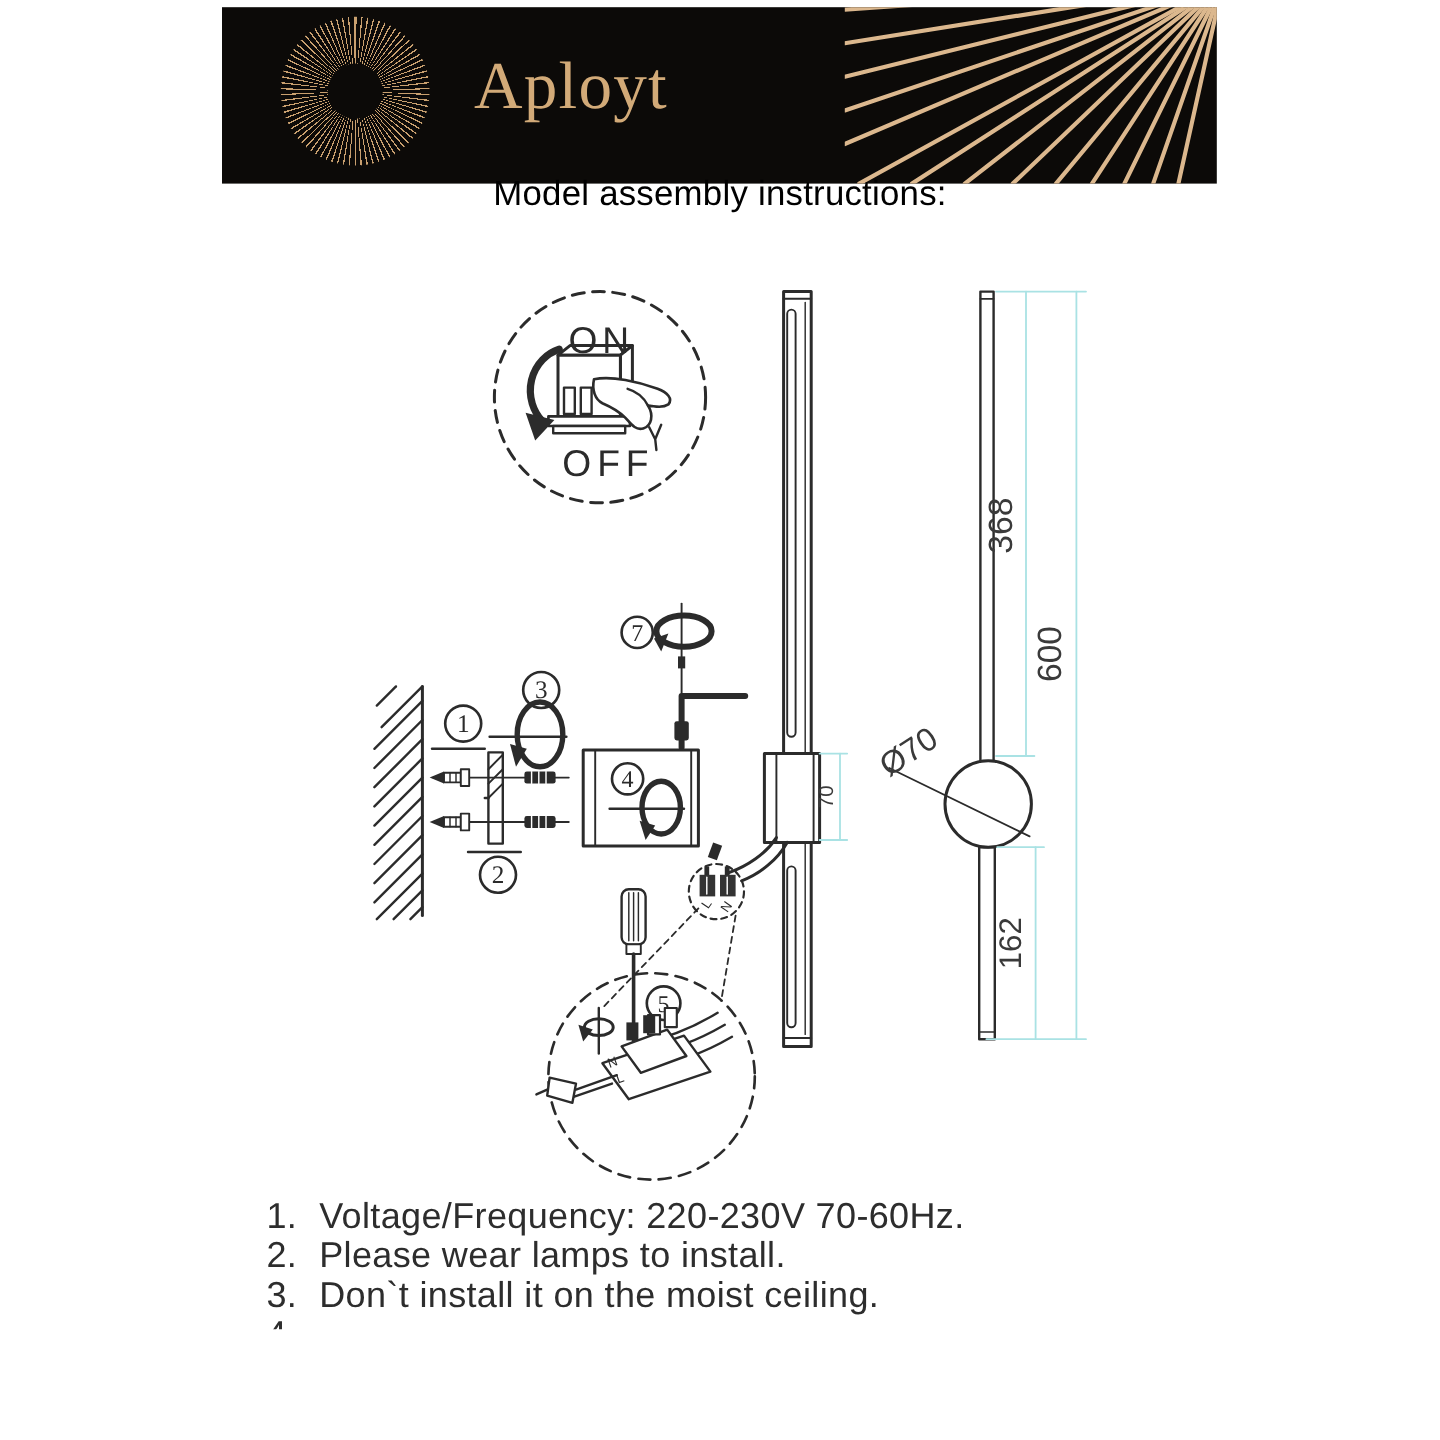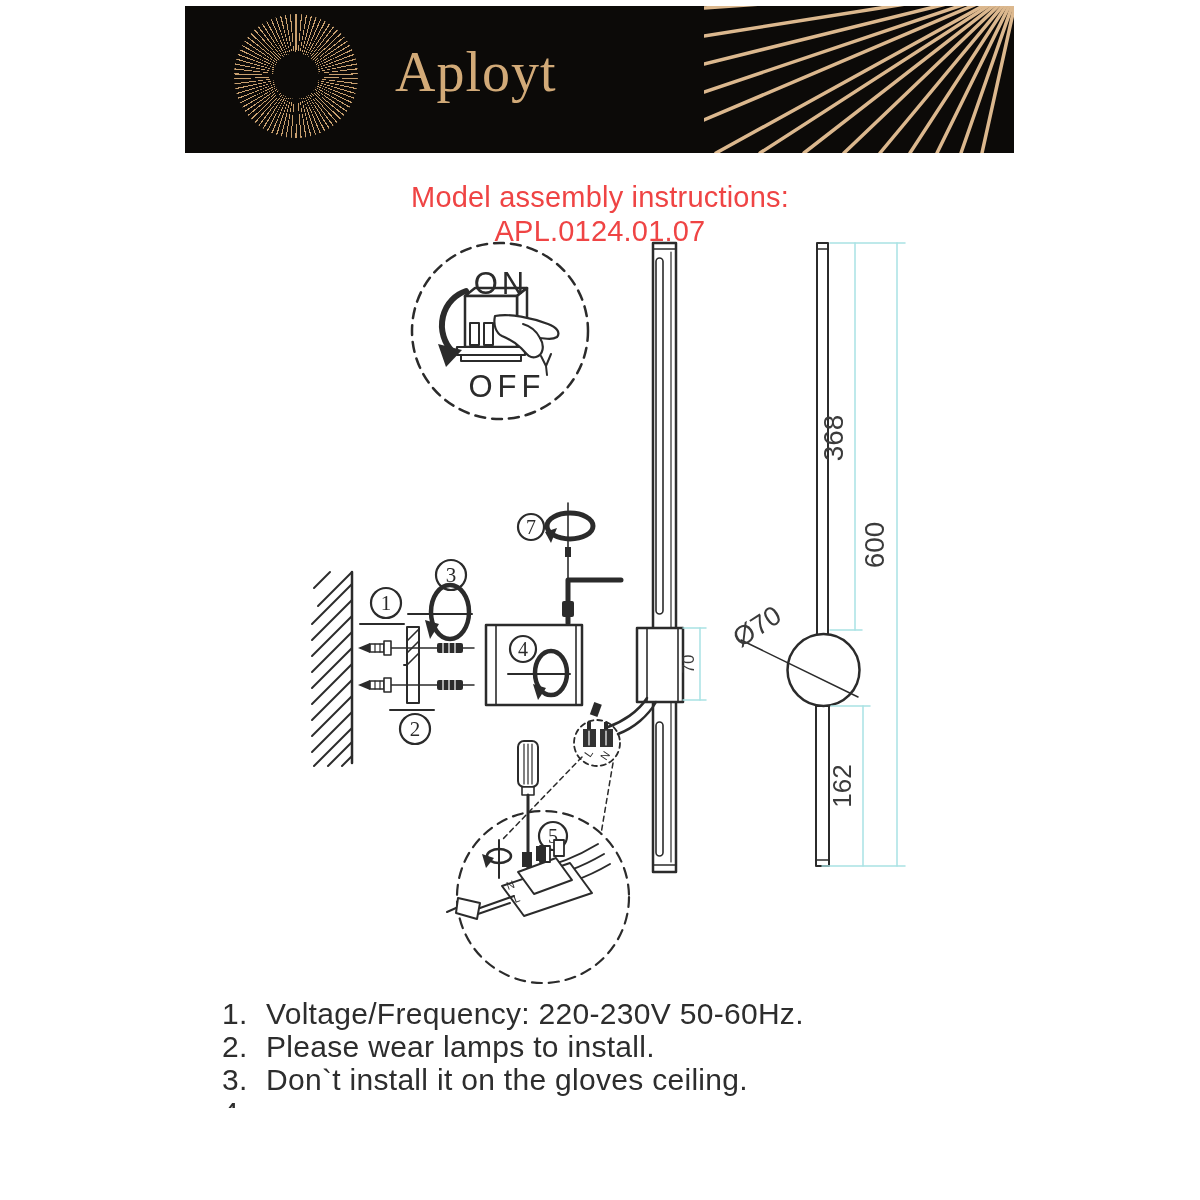--- a/index.html
+++ b/index.html
@@ -7,22 +7,22 @@
          font-family:"Liberation Sans",sans-serif;}
   
   .banner{position:absolute;left:185px;top:6px;width:829px;height:147px;background:#0c0a08;}
   .burst{position:absolute;left:49px;top:8px;width:124px;height:124px;border-radius:50%;
          background:repeating-conic-gradient(#c9a06f 0deg 1.1deg, transparent 1.1deg 4.6deg);}
   .burst::after{content:'';position:absolute;inset:39px;border-radius:50%;background:#0c0a08;}
   .logoText{position:absolute;left:210px;top:34px;font-family:"Liberation Serif",serif;
             font-size:56px;font-weight:400;color:#d2aa78;letter-spacing:1px;}
   .rays{position:absolute;right:0;top:0;}
   
-  .titleBlock{position:absolute;left:0;top:180px;width:1200px;text-align:center;
-              font-size:29px;line-height:34px;color:#ef4444;letter-spacing:.2px;font-weight:500;}
+  .titleBlock{position:absolute;left:0;top:145px;width:1200px;text-align:center;
+              font-size:29px;line-height:34px;color:#000000;letter-spacing:.2px;font-weight:500;}
   
   .art{position:absolute;left:0;top:0;}
   
   .list{position:absolute;left:222px;top:997px;width:930px;font-size:30px;line-height:33px;
         color:#2d2d2d;letter-spacing:.3px;}
   .list .row{display:flex;}
   .list .num{flex:0 0 44px;}
 </style>
 </head>
 <body>
@@ -47,21 +47,20 @@
         <line x1="315" y1="-20" x2="206" y2="147"></line>
         <line x1="315" y1="-20" x2="233" y2="147"></line>
         <line x1="315" y1="-20" x2="257" y2="147"></line>
         <line x1="315" y1="-20" x2="278" y2="147"></line>
       </g>
     </svg>
   </div>
 
   <div class="titleBlock">
     <div>Model assembly instructions:</div>
-    <div>APL.0124.01.07</div>
   </div>
 
   <svg class="art" width="1200" height="1200" viewBox="0 0 1200 1200" fill="none" stroke-linecap="round" stroke-linejoin="round">
 
     <g stroke="#2b2b2b">
       <circle cx="500" cy="331" r="88" stroke-width="2.5" stroke-dasharray="10 7"></circle>
 
       <g>
         <polygon points="465,296 517,296 527,288 475,288" stroke-width="2.5" fill="#fff"></polygon>
         <polygon points="517,296 527,288 527,340 517,347" stroke-width="2.5" fill="#fff"></polygon>
@@ -276,29 +275,29 @@
         <line x1="456" y1="908" x2="447" y2="912" stroke-width="2"></line>
         <text x="508" y="890" transform="rotate(-20 508 890)" font-size="11" fill="#2b2b2b" stroke="none">N</text>
         <text x="515" y="903" transform="rotate(-20 515 903)" font-size="11" fill="#2b2b2b" stroke="none">L</text>
       </g>
     </g>
   </svg>
 
   <div class="list">
     <div class="row">
       <span class="num">1.</span>
-      <span>Voltage/Frequency: 220-230V 50-60Hz.</span>
+      <span>Voltage/Frequency: 220-230V 70-60Hz.</span>
     </div>
     <div class="row">
       <span class="num">2.</span>
       <span>Please wear lamps to install.</span>
     </div>
     <div class="row">
       <span class="num">3.</span>
-      <span>Don`t install it on the gloves ceiling.</span>
+      <span>Don`t install it on the moist ceiling.</span>
     </div>
     <div class="row">
       <span class="num">4.</span>
     </div>
     <div class="row">
       <span class="num">5.</span>
     </div>
     <div class="row">
       <span class="num">6.</span>
     </div>

